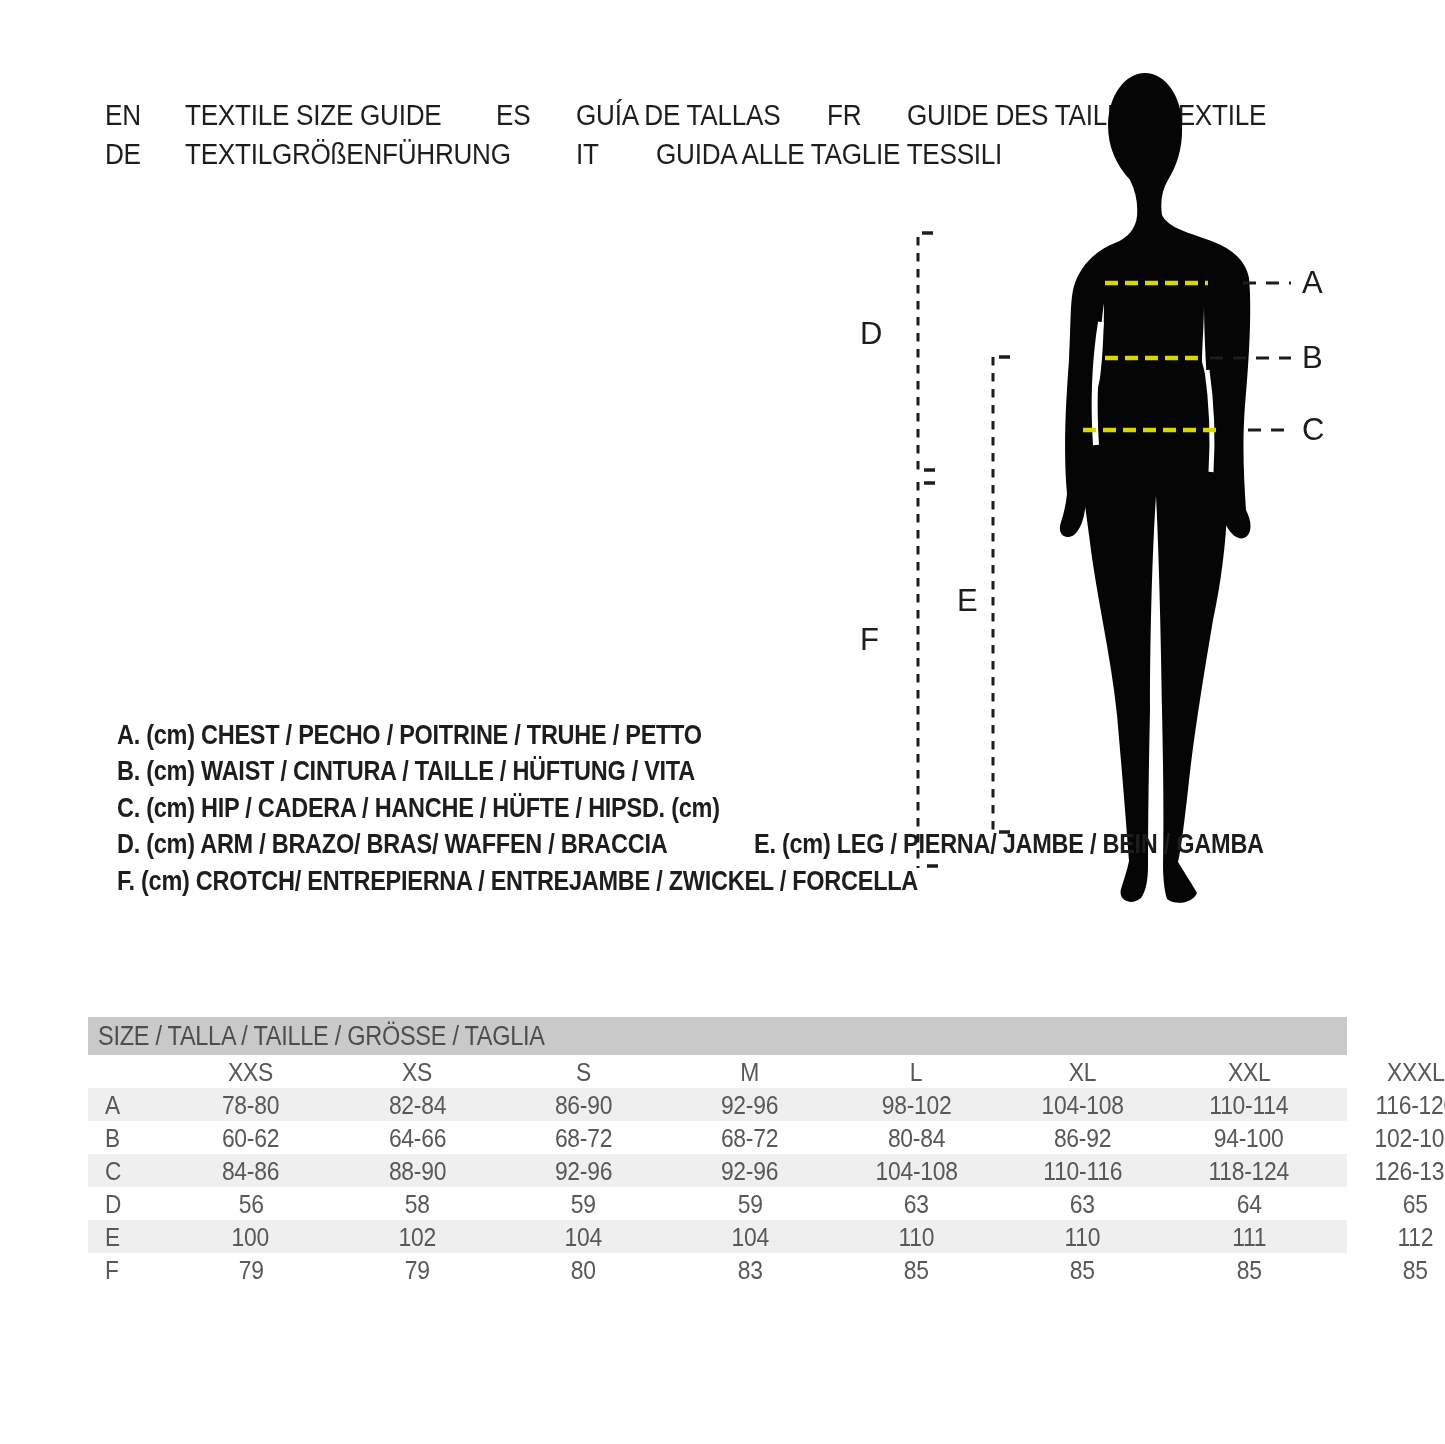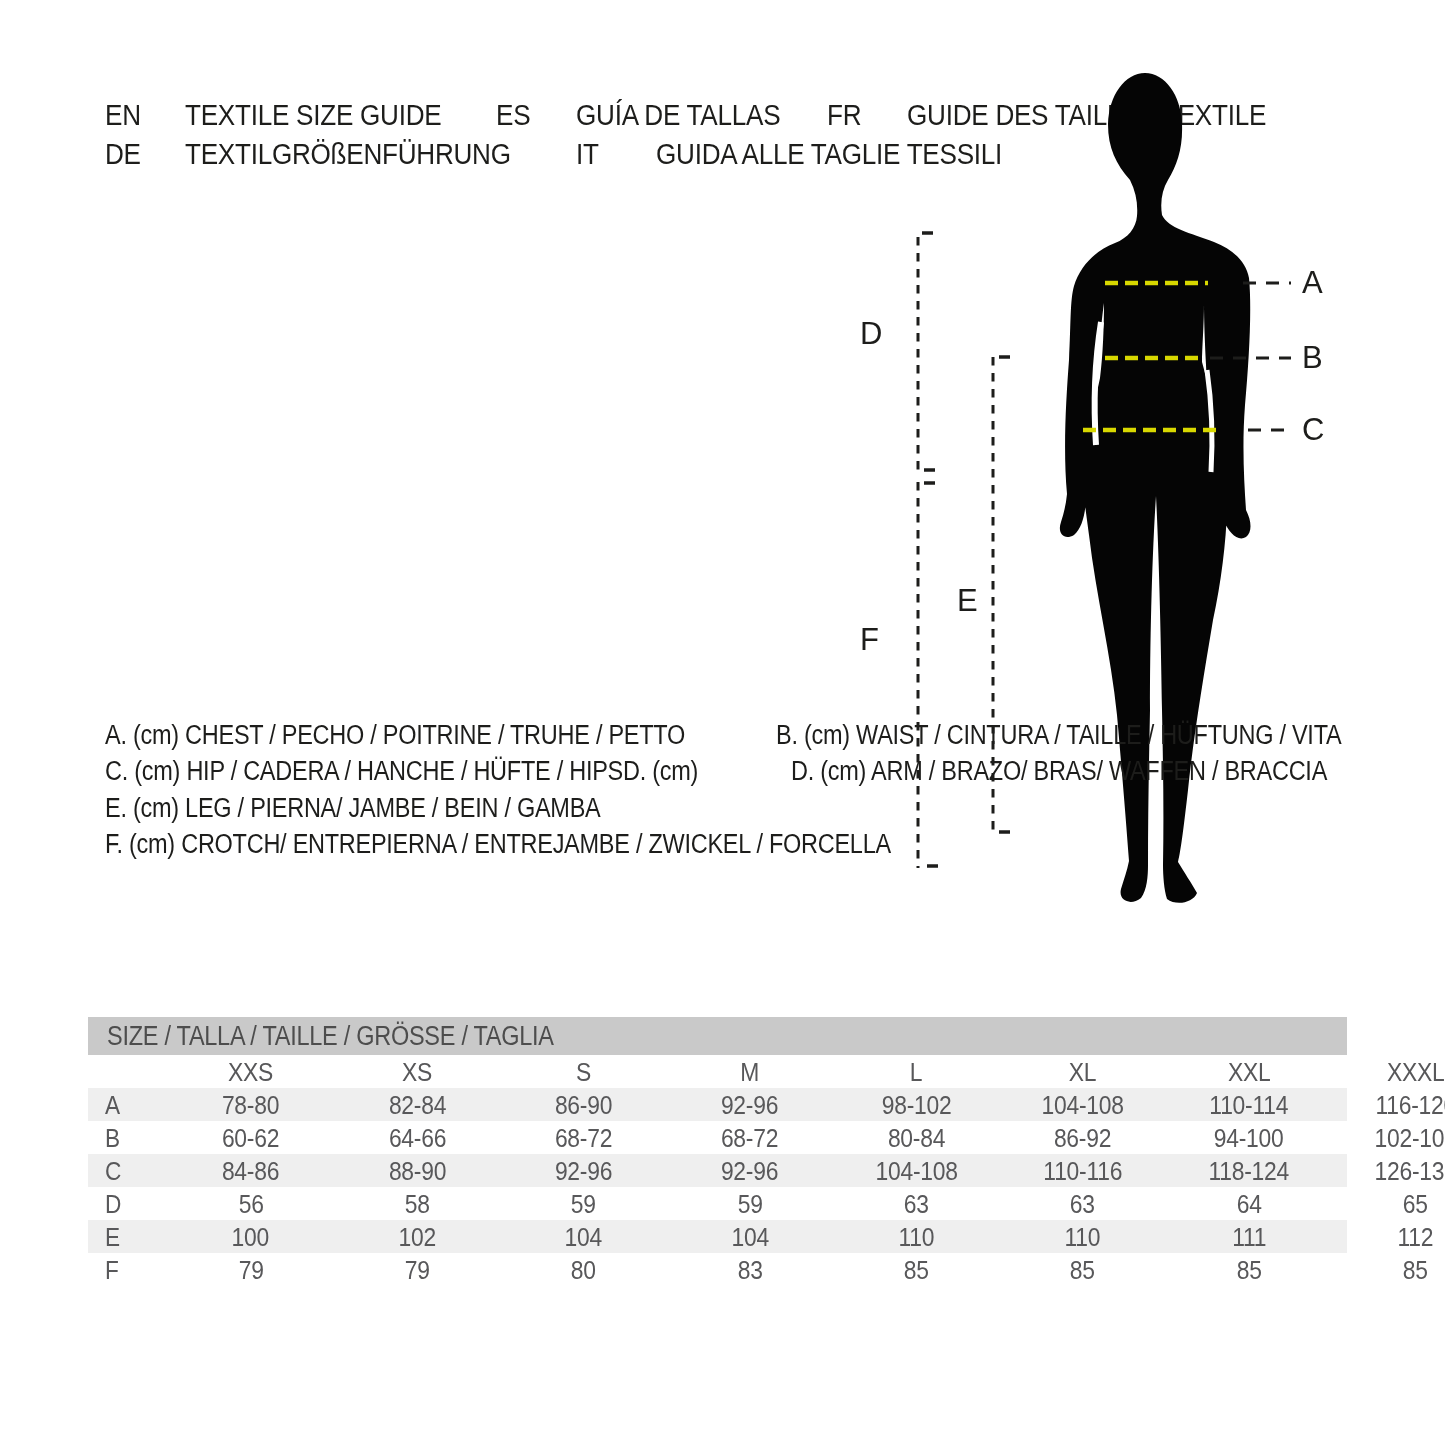--- a/index.html
+++ b/index.html
@@ -19,29 +19,29 @@
   .lang-block{position:absolute;left:105px;top:96px;}
   .lang-row{height:38.6px;line-height:38.6px;font-size:30px;white-space:nowrap;}
   .lang-code{display:inline-block;width:92px;}
 
   
   .fig-svg{position:absolute;left:830px;top:60px;width:515px;height:880px;}
   .ln-black{stroke:#1d1d1b;fill:none;}
   .fig-label{position:absolute;font-size:31px;line-height:34px;color:#1d1d1b;}
 
   
-  .meas-block{position:absolute;left:105px;top:717px;}
+  .meas-block{position:absolute;left:117px;top:717px;font-weight:bold;}
   .meas-line{height:36.4px;line-height:36.4px;font-size:27px;white-space:nowrap;}
 
   
   .woman-title{position:absolute;left:105px;top:962px;font-size:27px;line-height:30px;}
 
   
   .size-table{position:absolute;left:88px;top:1017px;width:1259px;}
-  .t-header{height:38px;line-height:38px;background:#c9c9c9;color:#4d4d4d;font-size:27px;padding-left:19px;box-sizing:border-box;}
+  .t-header{height:38px;line-height:38px;background:#c9c9c9;color:#4d4d4d;font-size:27px;padding-left:10px;box-sizing:border-box;}
   .t-row{display:flex;height:33px;line-height:35px;font-size:26px;color:#58585a;gap:33px;}
   .t-row.alt{background:#efefef;}
   .t-label{width:63px;padding-left:17px;box-sizing:border-box;flex:0 0 auto;}
   .t-cell{width:133.4px;flex:0 0 auto;text-align:center;}
 </style>
 </head>
 <body>
 
 <div class="page">
 

